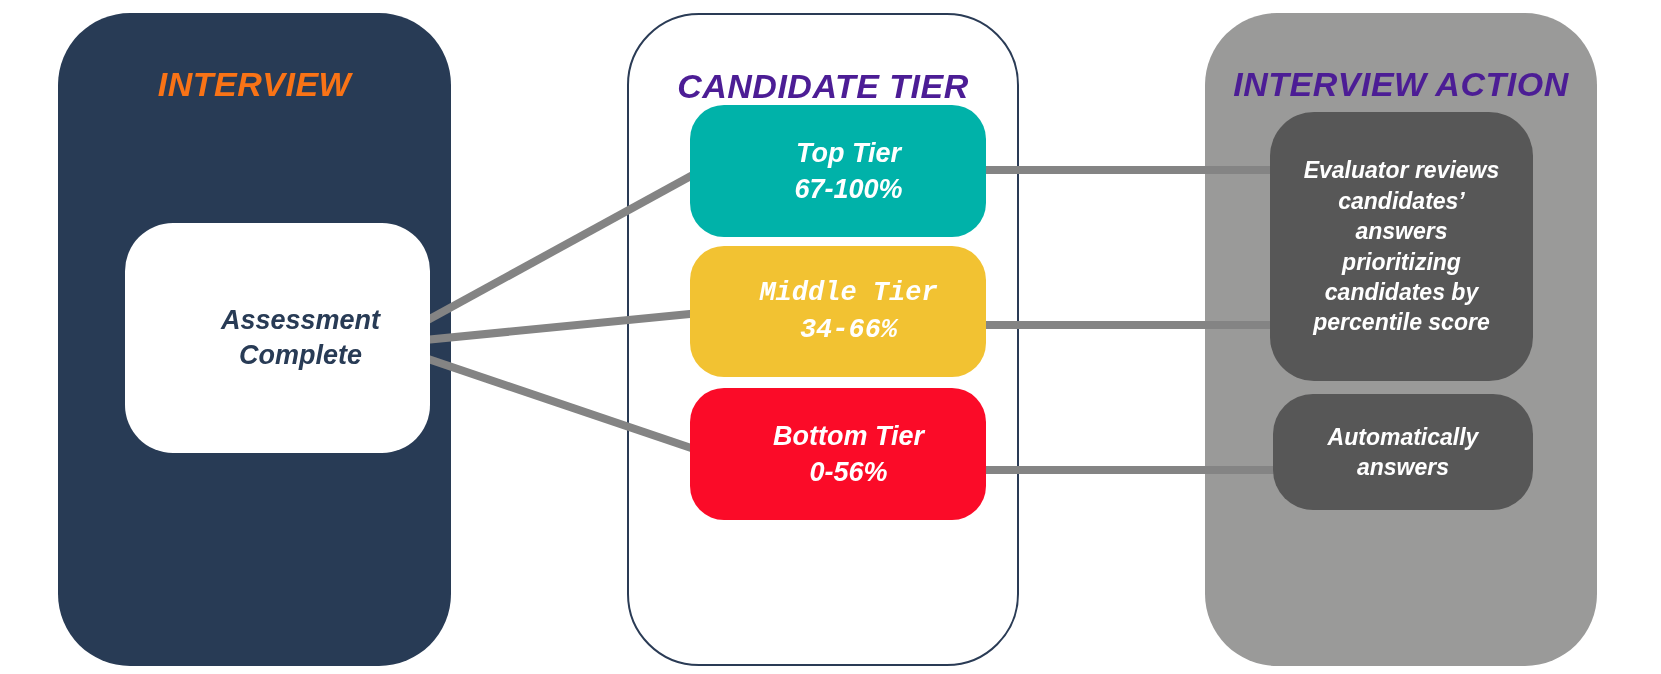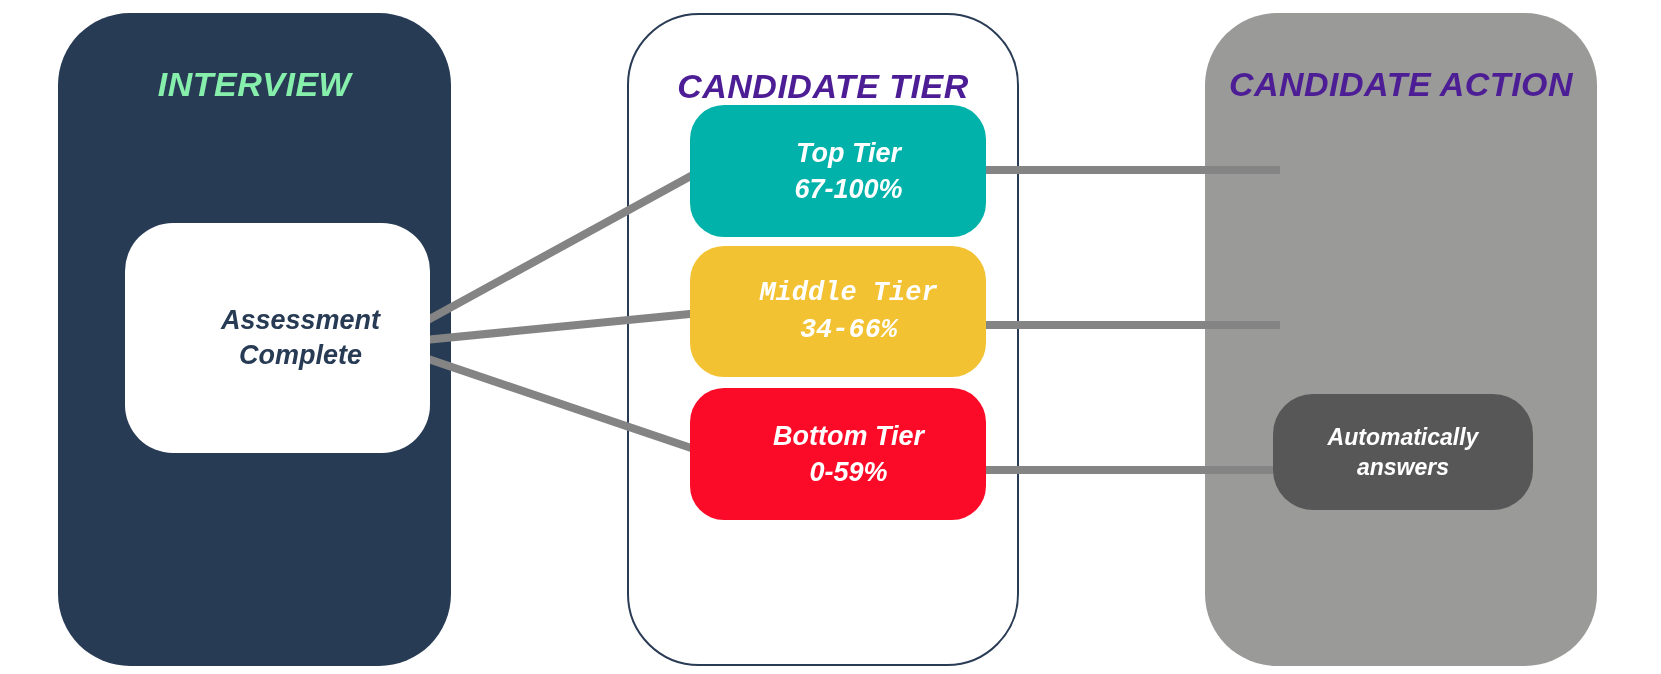--- a/index.html
+++ b/index.html
@@ -26,21 +26,21 @@
   .panel-title {
     position: absolute;
     top: 52px; left: 0; right: 0;
     text-align: center;
     font-size: 34px;
     font-weight: bold;
     font-style: italic;
     letter-spacing: 0.5px;
     color: #4c1d95;
   }
-  .panel-interview .panel-title { color: #86efac; }
+  .panel-interview .panel-title { color: #f97316; }
 
   .node {
     position: absolute;
     display: flex;
     flex-direction: column;
     justify-content: center;
     align-items: center;
     text-align: center;
     font-weight: bold;
     font-style: italic;
@@ -95,21 +95,21 @@
 
   <div class="panel panel-interview">
     <div class="panel-title">INTERVIEW</div>
   </div>
 
   <div class="panel panel-tier">
     <div class="panel-title">CANDIDATE TIER</div>
   </div>
 
   <div class="panel panel-action">
-    <div class="panel-title">CANDIDATE ACTION</div>
+    <div class="panel-title">INTERVIEW ACTION</div>
   </div>
 
   <svg class="connectors" viewBox="0 0 1661 674" aria-hidden="true">
     <line x1="384" y1="344" x2="700" y2="171"></line>
     <line x1="384" y1="344" x2="700" y2="313"></line>
     <line x1="384" y1="344" x2="700" y2="451"></line>
     <line x1="960" y1="170" x2="1280" y2="170"></line>
     <line x1="960" y1="325" x2="1280" y2="325"></line>
     <line x1="960" y1="470" x2="1283" y2="470"></line>
   </svg>
@@ -124,22 +124,30 @@
     <span>67-100%</span>
   </div>
 
   <div class="node tier tier-middle">
     <span>Middle Tier</span>
     <span>34-66%</span>
   </div>
 
   <div class="node tier tier-bottom">
     <span>Bottom Tier</span>
-    <span>0-59%</span>
+    <span>0-56%</span>
   </div>
 
+  <div class="node action action-review">
+    <span>Evaluator reviews</span>
+    <span>candidates’</span>
+    <span>answers</span>
+    <span>prioritizing</span>
+    <span>candidates by</span>
+    <span>percentile score</span>
+  </div>
 
   <div class="node action action-reject">
     <span>Automatically</span>
     <span>answers</span>
   </div>
 
 </div>
 
 </body></html>

